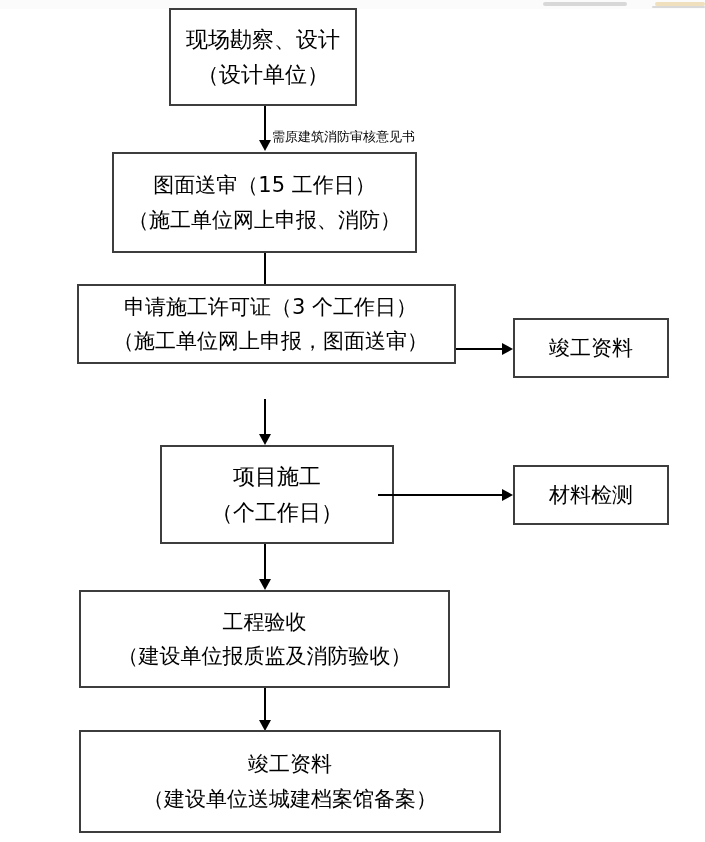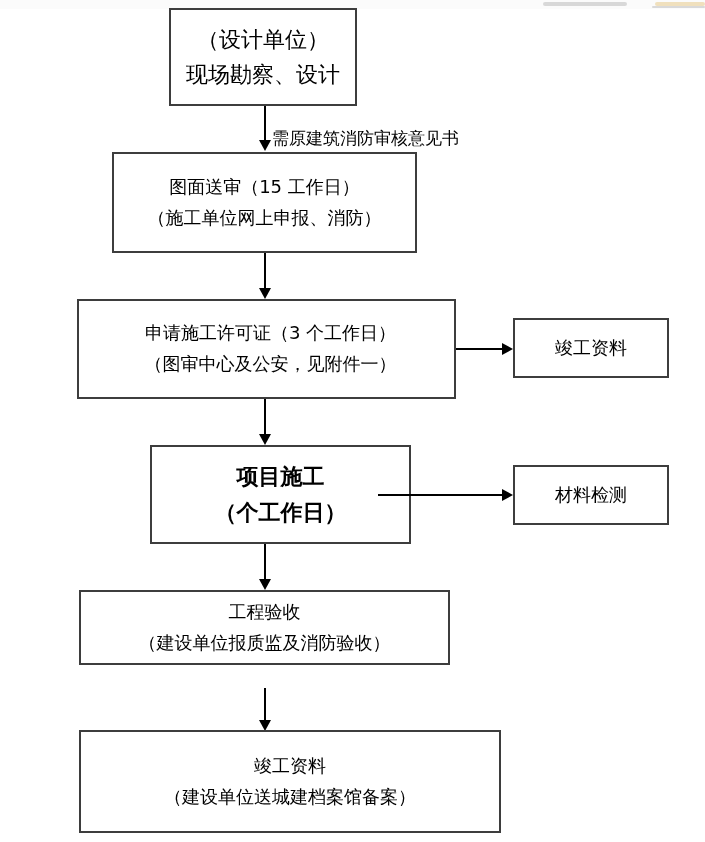--- a/index.html
+++ b/index.html
@@ -65,21 +65,21 @@
     text-align: center;
   }
   .node .line {
     display: block;
     white-space: nowrap;
     line-height: 1.05;
   }
   .node .line + .line {
     margin-top: 12px;
   }
-  .t21 { font-size: 18px; }
+  .t21 { font-size: 21px; }
   .t22 { font-size: 22px; }
 
   
   .conn {
     position: absolute;
     background: #000000;
   }
   .conn-v { width: 2px; }
   .conn-h { height: 2px; }
 
@@ -95,85 +95,85 @@
     position: absolute;
     width: 0;
     height: 0;
     border-top: 6px solid transparent;
     border-bottom: 6px solid transparent;
     border-left: 11px solid #000000;
   }
 
   .edge-label {
     position: absolute;
-    font-size: 17px;
+    font-size: 13px;
     color: #000000;
     white-space: nowrap;
     line-height: 1;
   }
 </style>
 </head>
 <body>
 
 <div id="canvas">
 
   <div class="top-artifact">
     <div class="seg seg-grey"></div>
     <div class="seg seg-tan"></div>
     <div class="seg seg-rule"></div>
   </div>
 
   <div class="node" style="left:169px; top:8px; width:188px; height:98px;">
+    <span class="line t22">现场勘察、设计</span>
     <span class="line t22">（设计单位）</span>
-    <span class="line t22">现场勘察、设计</span>
   </div>
 
   <div class="conn conn-v" style="left:264px; top:106px; width:2px; height:36px;"></div>
   <div class="arrow-down" style="left:259px; top:140px;"></div>
   <div class="edge-label" style="left:272px; top:130px;">需原建筑消防审核意见书</div>
 
   <div class="node" style="left:112px; top:152px; width:305px; height:101px;">
     <span class="line t21">图面送审（15 工作日）</span>
     <span class="line t21">（施工单位网上申报、消防）</span>
   </div>
 
   <div class="conn conn-v" style="left:264px; top:253px; width:2px; height:35px;"></div>
   <div class="arrow-down" style="left:259px; top:288px;"></div>
 
-  <div class="node" style="left:77px; top:299px; width:379px; height:100px;padding-left:8px;">
+  <div class="node" style="left:77px; top:284px; width:379px; height:80px;padding-left:8px;">
     <span class="line t21">申请施工许可证（3 个工作日）</span>
-    <span class="line t21">（图审中心及公安，见附件一）</span>
+    <span class="line t21">（施工单位网上申报，图面送审）</span>
   </div>
 
   <div class="conn conn-h" style="left:456px; top:348px; width:50px; height:2px;"></div>
   <div class="arrow-right" style="left:502px; top:343px;"></div>
 
   <div class="node" style="left:513px; top:318px; width:156px; height:60px;">
     <span class="line t21">竣工资料</span>
   </div>
 
   <div class="conn conn-v" style="left:264px; top:399px; width:2px; height:35px;"></div>
   <div class="arrow-down" style="left:259px; top:434px;"></div>
 
-  <div class="node" style="left:150px; top:445px; width:261px; height:99px;font-weight:bold;">
+  <div class="node" style="left:160px; top:445px; width:234px; height:99px;">
     <span class="line t22">项目施工</span>
     <span class="line t22">（个工作日）</span>
   </div>
 
   <div class="conn conn-h" style="left:378px; top:494px; width:128px; height:2px;"></div>
   <div class="arrow-right" style="left:502px; top:489px;"></div>
 
   <div class="node" style="left:513px; top:465px; width:156px; height:60px;">
     <span class="line t21">材料检测</span>
   </div>
 
   <div class="conn conn-v" style="left:264px; top:544px; width:2px; height:36px;"></div>
   <div class="arrow-down" style="left:259px; top:579px;"></div>
 
-  <div class="node" style="left:79px; top:590px; width:371px; height:75px;">
+  <div class="node" style="left:79px; top:590px; width:371px; height:98px;">
     <span class="line t21">工程验收</span>
     <span class="line t21">（建设单位报质监及消防验收）</span>
   </div>
 
   <div class="conn conn-v" style="left:264px; top:688px; width:2px; height:34px;"></div>
   <div class="arrow-down" style="left:259px; top:720px;"></div>
 
   <div class="node" style="left:79px; top:730px; width:422px; height:103px;">
     <span class="line t21">竣工资料</span>
     <span class="line t21">（建设单位送城建档案馆备案）</span>

